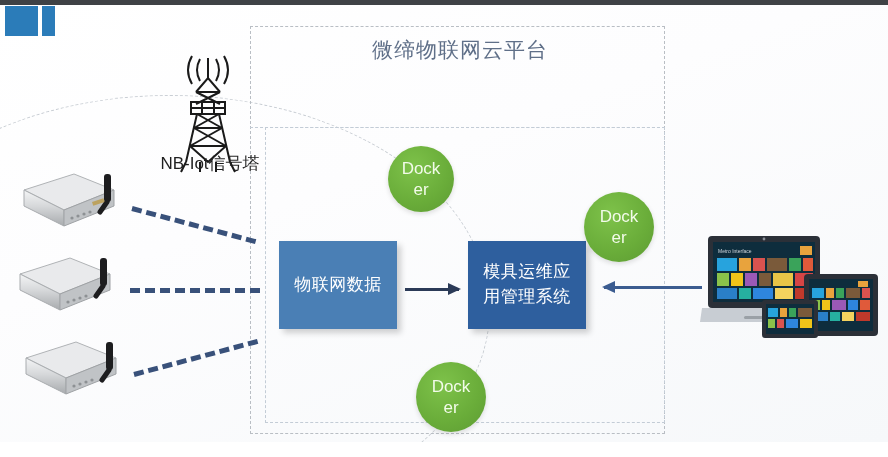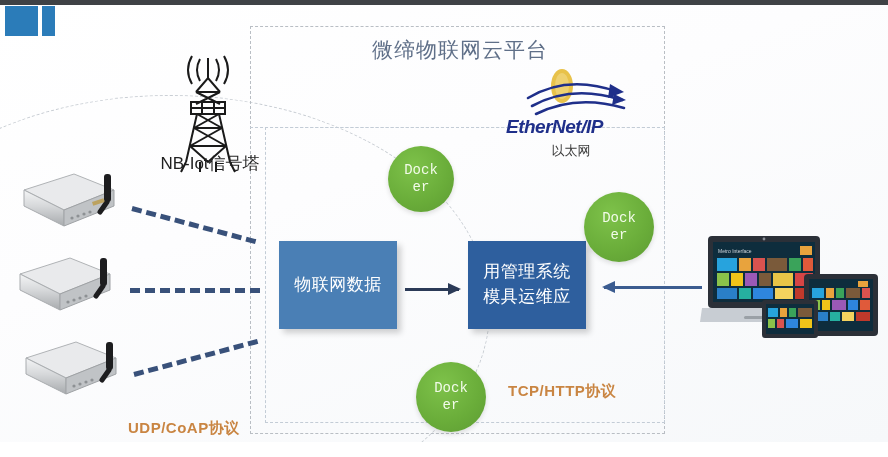--- a/index.html
+++ b/index.html
@@ -177,25 +177,24 @@
   
   .docker {
     position: absolute;
     border-radius: 50%;
     background: radial-gradient(circle at 38% 32%, #7ec24a 0%, #69ac39 60%, #5d9b33 100%);
     color: #f2fbe9;
     display: flex;
     align-items: center;
     justify-content: center;
     text-align: center;
-    font-size: 14px;
+    font-size: 17px;
     line-height: 1.25;
     box-shadow: 0 2px 5px rgba(0,0,0,0.13);
     word-break: break-all;
-    font-family: Liberation Mono, monospace;
   }
   .dk1 { left: 388px; top: 146px; width: 66px; height: 66px; }
   .dk2 { left: 584px; top: 192px; width: 70px; height: 70px; }
   .dk3 { left: 416px; top: 362px; width: 70px; height: 70px; }
   .docker span { display: block; width: 44px; }
 
   
   .ethernet-logo {
     position: absolute;
     left: 506px; top: 68px;
@@ -349,22 +348,22 @@
   <div class="dash-link dl2"></div>
   <div class="dash-link dl3"></div>
 
   <div class="sysbox box-collect">
     <span>
       <span>物联网数据</span>
     </span>
   </div>
   <div class="sysbox box-app">
     <span>
+      <span>模具运维应</span>
       <span>用管理系统</span>
-      <span>模具运维应</span>
     </span>
   </div>
 
   <div class="arrow-right"></div>
   <div class="arrow-left"></div>
 
   <div class="docker dk1">
     <span>
       <span>Dock</span>
       <span>er</span>
@@ -376,35 +375,20 @@
       <span>er</span>
     </span>
   </div>
   <div class="docker dk3">
     <span>
       <span>Dock</span>
       <span>er</span>
     </span>
   </div>
 
-  <div class="ethernet-logo">
-    <svg width="130" height="50" viewBox="0 0 130 50">
-      <ellipse cx="56" cy="18" rx="11" ry="17" fill="#e8c24a"></ellipse>
-      <ellipse cx="56" cy="18" rx="7" ry="13" fill="#f0d67e" opacity="0.75"></ellipse>
-      <g fill="none" stroke="#1f2f8a" stroke-width="2.6" stroke-linecap="round">
-        <path d="M22 30 Q62 6 112 24"></path>
-        <path d="M26 38 Q66 16 116 32"></path>
-        <path d="M30 46 Q70 26 118 40"></path>
-      </g>
-      <polygon points="104,16 118,24 102,30" fill="#1f2f8a"></polygon>
-      <polygon points="108,26 120,32 106,37" fill="#1f2f8a"></polygon>
-    </svg>
-    <div class="eth-text">EtherNet/IP</div>
-    <div class="eth-sub">以太网</div>
-  </div>
 
   <div class="device-cluster">
     <svg width="182" height="110" viewBox="0 0 182 110">
 
       <rect x="8" y="4" width="112" height="72" rx="4" fill="#2b3038"></rect>
       <rect x="13" y="10" width="102" height="60" fill="#0e2d3d"></rect>
       <circle cx="64" cy="7" r="1.4" fill="#8d9199"></circle>
       <text x="18" y="21" font-family="Liberation Sans, sans-serif" font-size="5" fill="#cfd6dd">Metro Interface</text>
       <g>
         <rect x="17" y="26" width="20" height="13" fill="#27a3dd"></rect>
@@ -457,16 +441,14 @@
         <rect x="89" y="76" width="7" height="9" fill="#3aa35a"></rect>
         <rect x="98" y="76" width="14" height="9" fill="#7a5a3a"></rect>
         <rect x="68" y="87" width="7" height="9" fill="#8bc34a"></rect>
         <rect x="77" y="87" width="7" height="9" fill="#d9534f"></rect>
         <rect x="86" y="87" width="12" height="9" fill="#2e86de"></rect>
         <rect x="100" y="87" width="12" height="9" fill="#f0c419"></rect>
       </g>
     </svg>
   </div>
 
-  <div class="proto proto-udp">UDP/CoAP协议</div>
-  <div class="proto proto-tcp">TCP/HTTP协议</div>
 
 </div>
 
 </body></html>

